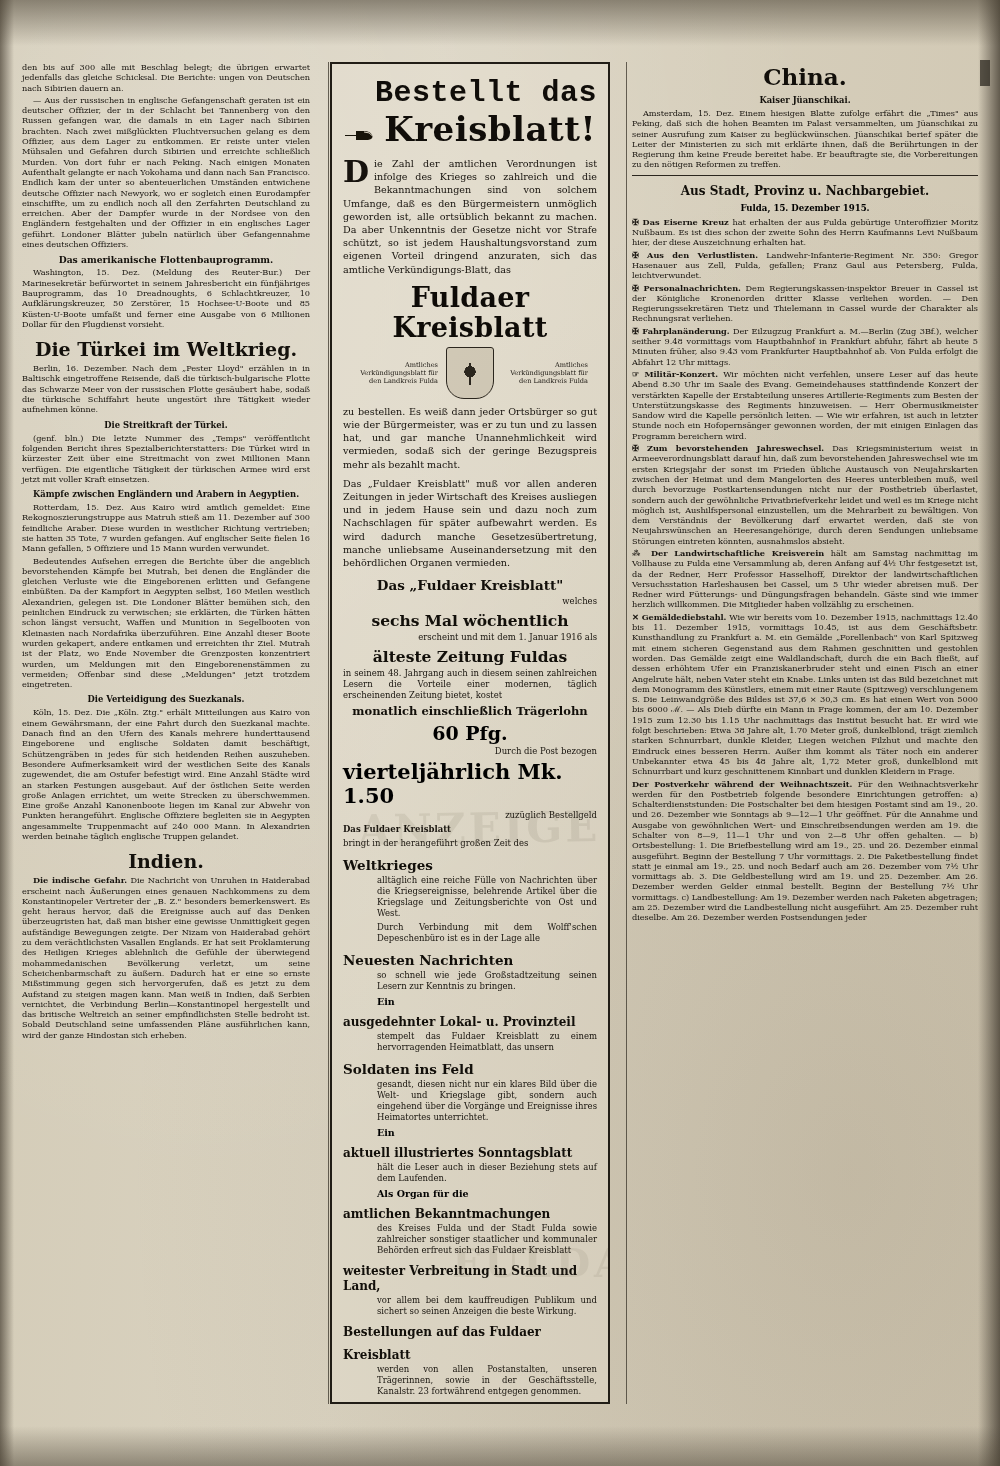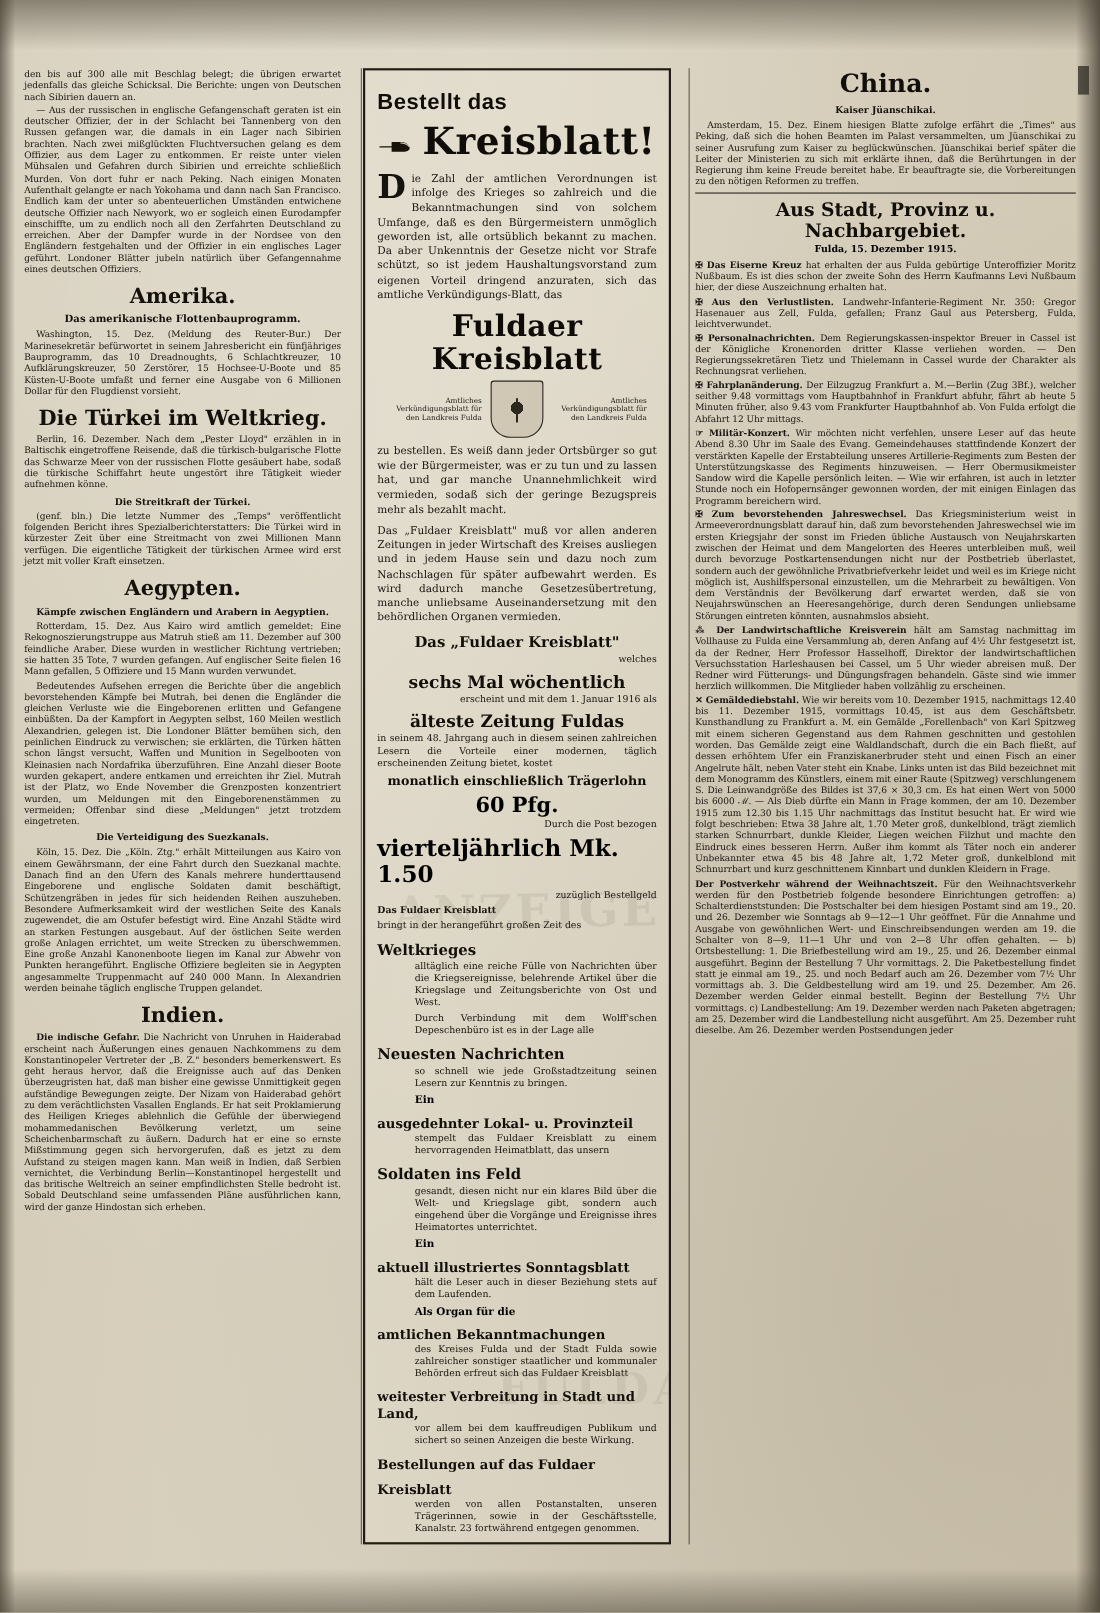--- a/index.html
+++ b/index.html
@@ -123,25 +123,25 @@
   .ad-box {
     border: 2.5px solid #211d16;
     padding: 9px 11px 10px 11px;
     background: rgba(236,230,214,0.35);
     height: 100%;
     box-sizing: border-box;
     position: relative;
     overflow: hidden;
   }
   .ad-title1 {
-    font-family: Liberation Sans, sans-serif;
-    font-weight: bold;
-    font-size: 20px;
+    font-family: Liberation Mono, monospace;
+    font-weight: bold;
+    font-size: 30px;
     line-height: 33px;
-    text-align: left;
+    text-align: right;
     color: #100d09;
     letter-spacing: 0.5px;
     margin: 4px 0 0 0;
   }
   .ad-title2 {
     font-family: "DejaVu Serif", serif;
     font-weight: bold;
     font-size: 34px;
     line-height: 38px;
     text-align: center;
@@ -292,21 +292,21 @@
   
   .china-head {
     font-size: 23px;
     line-height: 26px;
     font-weight: bold;
     text-align: center;
     margin: 2px 0 2px 0;
     color: #120f0a;
   }
   .stadt-head {
-    font-size: 17px;
+    font-size: 12px;
     line-height: 19px;
     font-weight: bold;
     text-align: center;
     margin: 6px 0 2px 0;
     color: #120f0a;
   }
   .dateline {
     font-size: 8.6px;
     text-align: center;
     font-weight: bold;
@@ -330,30 +330,28 @@
   <div class="corner-mark"></div>
 
   <div class="content">
     <div class="rule-v a"></div>
     <div class="rule-v b"></div>
 
     <div class="col col-left">
       <p class="txt">den bis auf 300 alle mit Beschlag belegt; die übrigen erwartet jedenfalls das gleiche Schicksal. Die Berichte: ungen von Deutschen nach Sibirien dauern an.</p>
       <p class="txt ind">— Aus der russischen in englische Gefangenschaft geraten ist ein deutscher Offizier, der in der Schlacht bei Tannenberg von den Russen gefangen war, die damals in ein Lager nach Sibirien brachten. Nach zwei mißglückten Fluchtversuchen gelang es dem Offizier, aus dem Lager zu entkommen. Er reiste unter vielen Mühsalen und Gefahren durch Sibirien und erreichte schließlich Murden. Von dort fuhr er nach Peking. Nach einigen Monaten Aufenthalt gelangte er nach Yokohama und dann nach San Francisco. Endlich kam der unter so abenteuerlichen Umständen entwichene deutsche Offizier nach Newyork, wo er sogleich einen Eurodampfer einschiffte, um zu endlich noch all den Zerfahrten Deutschland zu erreichen. Aber der Dampfer wurde in der Nordsee von den Engländern festgehalten und der Offizier in ein englisches Lager geführt. Londoner Blätter jubeln natürlich über Gefangennahme eines deutschen Offiziers.</p>
 
-      <h2 class="sec">Amerika.</h2>
       <h3 class="subsec">Das amerikanische Flottenbauprogramm.</h3>
       <p class="txt ind">Washington, 15. Dez. (Meldung des Reuter-Bur.) Der Marinesekretär befürwortet in seinem Jahresbericht ein fünfjähriges Bauprogramm, das 10 Dreadnoughts, 6 Schlachtkreuzer, 10 Aufklärungskreuzer, 50 Zerstörer, 15 Hochsee-U-Boote und 85 Küsten-U-Boote umfaßt und ferner eine Ausgabe von 6 Millionen Dollar für den Flugdienst vorsieht.</p>
 
       <h2 class="sec">Die Türkei im Weltkrieg.</h2>
       <p class="txt ind">Berlin, 16. Dezember. Nach dem „Pester Lloyd" erzählen in in Baltischk eingetroffene Reisende, daß die türkisch-bulgarische Flotte das Schwarze Meer von der russischen Flotte gesäubert habe, sodaß die türkische Schiffahrt heute ungestört ihre Tätigkeit wieder aufnehmen könne.</p>
       <h3 class="subsec small">Die Streitkraft der Türkei.</h3>
       <p class="txt ind">(genf. bln.) Die letzte Nummer des „Temps" veröffentlicht folgenden Bericht ihres Spezialberichterstatters: Die Türkei wird in kürzester Zeit über eine Streitmacht von zwei Millionen Mann verfügen. Die eigentliche Tätigkeit der türkischen Armee wird erst jetzt mit voller Kraft einsetzen.</p>
 
-      <h2 class="sec">Aegypten.</h2>
       <h3 class="subsec small">Kämpfe zwischen Engländern und Arabern in Aegyptien.</h3>
       <p class="txt ind">Rotterdam, 15. Dez. Aus Kairo wird amtlich gemeldet: Eine Rekognoszierungstruppe aus Matruh stieß am 11. Dezember auf 300 feindliche Araber. Diese wurden in westlicher Richtung vertrieben; sie hatten 35 Tote, 7 wurden gefangen. Auf englischer Seite fielen 16 Mann gefallen, 5 Offiziere und 15 Mann wurden verwundet.</p>
       <p class="txt ind">Bedeutendes Aufsehen erregen die Berichte über die angeblich bevorstehenden Kämpfe bei Mutrah, bei denen die Engländer die gleichen Verluste wie die Eingeborenen erlitten und Gefangene einbüßten. Da der Kampfort in Aegypten selbst, 160 Meilen westlich Alexandrien, gelegen ist. Die Londoner Blätter bemühen sich, den peinlichen Eindruck zu verwischen; sie erklärten, die Türken hätten schon längst versucht, Waffen und Munition in Segelbooten von Kleinasien nach Nordafrika überzuführen. Eine Anzahl dieser Boote wurden gekapert, andere entkamen und erreichten ihr Ziel. Mutrah ist der Platz, wo Ende November die Grenzposten konzentriert wurden, um Meldungen mit den Eingeborenenstämmen zu vermeiden; Offenbar sind diese „Meldungen" jetzt trotzdem eingetreten.</p>
       <h3 class="subsec small">Die Verteidigung des Suezkanals.</h3>
       <p class="txt ind">Köln, 15. Dez. Die „Köln. Ztg." erhält Mitteilungen aus Kairo von einem Gewährsmann, der eine Fahrt durch den Suezkanal machte. Danach find an den Ufern des Kanals mehrere hunderttausend Eingeborene und englische Soldaten damit beschäftigt, Schützengräben in jedes für sich heidenden Reihen auszuheben. Besondere Aufmerksamkeit wird der westlichen Seite des Kanals zugewendet, die am Ostufer befestigt wird. Eine Anzahl Städte wird an starken Festungen ausgebaut. Auf der östlichen Seite werden große Anlagen errichtet, um weite Strecken zu überschwemmen. Eine große Anzahl Kanonenboote liegen im Kanal zur Abwehr von Punkten herangeführt. Englische Offiziere begleiten sie in Aegypten angesammelte Truppenmacht auf 240 000 Mann. In Alexandrien werden beinahe täglich englische Truppen gelandet.</p>
 
       <h2 class="sec">Indien.</h2>
       <p class="txt ind"><span class="b">Die indische Gefahr.</span> <span>Die Nachricht von Unruhen in Haiderabad erscheint nach Äußerungen eines genauen Nachkommens zu dem Konstantinopeler Vertreter der „B. Z." besonders bemerkenswert. Es geht heraus hervor, daß die Ereignisse auch auf das Denken überzeugristen hat, daß man bisher eine gewisse Unmittigkeit gegen aufständige Bewegungen zeigte. Der Nizam von Haiderabad gehört zu dem verächtlichsten Vasallen Englands. Er hat seit Proklamierung des Heiligen Krieges ablehnlich die Gefühle der überwiegend mohammedanischen Bevölkerung verletzt, um seine Scheichenbarmschaft zu äußern. Dadurch hat er eine so ernste Mißstimmung gegen sich hervorgerufen, daß es jetzt zu dem Aufstand zu steigen magen kann. Man weiß in Indien, daß Serbien vernichtet, die Verbindung Berlin—Konstantinopel hergestellt und das britische Weltreich an seiner empfindlichsten Stelle bedroht ist. Sobald Deutschland seine umfassenden Pläne ausführlichen kann, wird der ganze Hindostan sich erheben.</span></p>
     </div>
 

